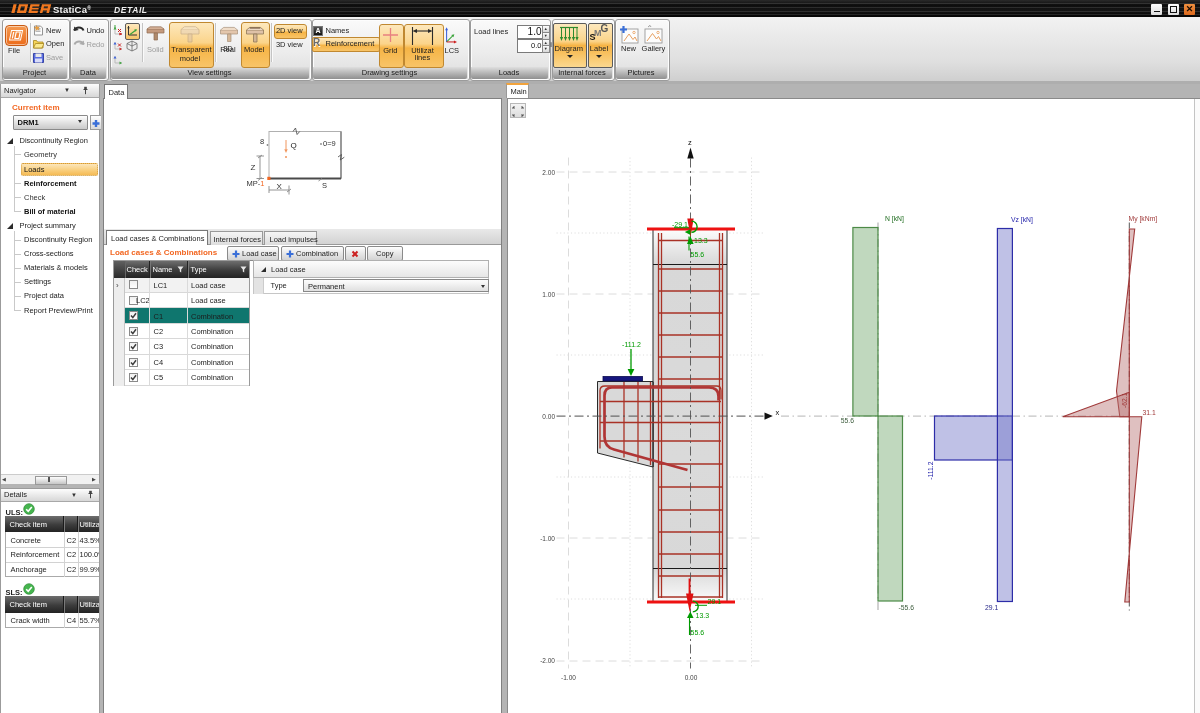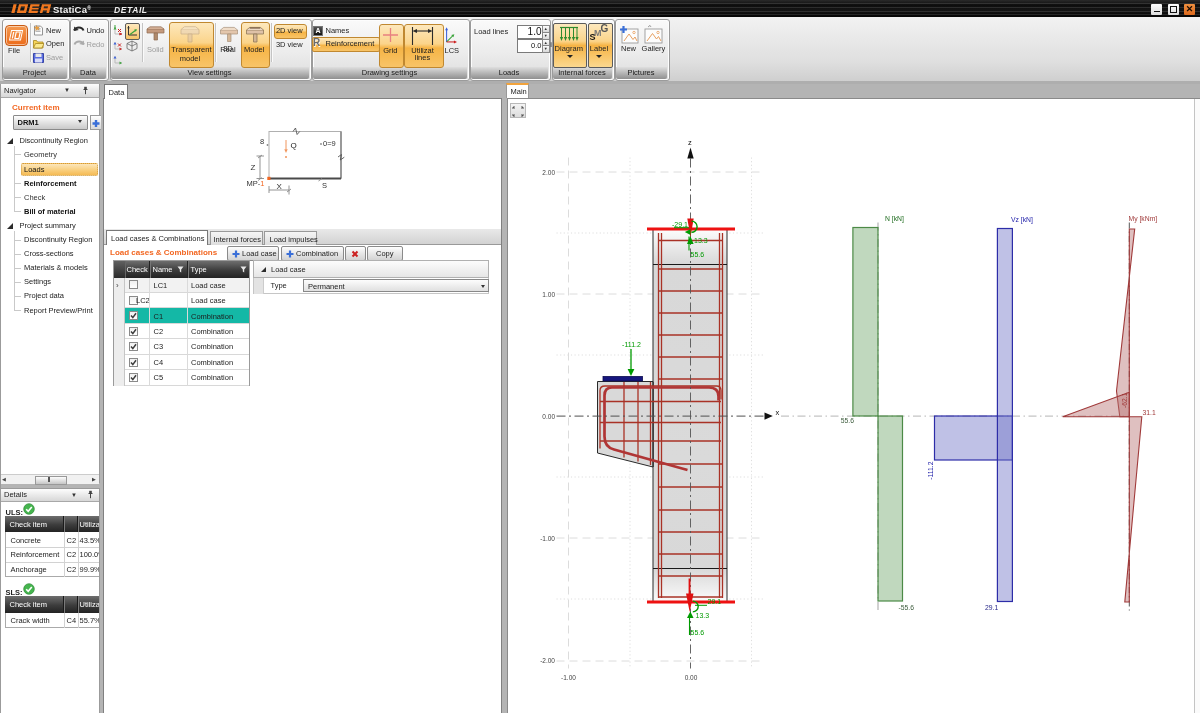--- a/index.html
+++ b/index.html
@@ -426,21 +426,21 @@
         <div class="abs" style="left:15px;top:2.8px;width:9px;height:9px;background:linear-gradient(#f0f0f0,#fff);border:1px solid #8a8a8a;box-sizing:border-box;"></div>
         <div class="cell" style="left:39.5px;top:4.2px;">LC1</div>
         <div class="cell" style="left:77px;top:4.2px;">Load case</div>
       </div>
       <div class="abs" style="left:0;top:32.5px;width:135px;height:15.45px;background:#fff;border-bottom:1px solid #d8d8d8;box-sizing:border-box;">
         <div class="abs" style="left:0;top:0;width:10.5px;height:15.45px;background:#ededed;border-right:1px solid #c6c6c6;box-sizing:border-box;"></div>
         <div class="abs" style="left:15px;top:2.8px;width:9px;height:9px;background:linear-gradient(#f0f0f0,#fff);border:1px solid #8a8a8a;box-sizing:border-box;"></div>
         <div class="cell" style="left:22px;top:4.2px;">LC2</div>
         <div class="cell" style="left:77px;top:4.2px;">Load case</div>
       </div>
-      <div class="abs" style="left:0;top:47.9px;width:135px;height:15.45px;background:#14b8a6;border-bottom:1px solid #d8d8d8;box-sizing:border-box;">
+      <div class="abs" style="left:0;top:47.9px;width:135px;height:15.45px;background:#0f766e;border-bottom:1px solid #d8d8d8;box-sizing:border-box;">
         <div class="abs" style="left:0;top:0;width:10.5px;height:15.45px;background:#ededed;border-right:1px solid #c6c6c6;box-sizing:border-box;"></div>
         <div class="abs" style="left:15px;top:2.8px;width:9px;height:9px;background:linear-gradient(#f0f0f0,#fff);border:1px solid #8a8a8a;box-sizing:border-box;">
           <svg width="7" height="7" viewBox="0 0 7 7" style="display:block">
             <path d="M1 3.6 l1.8 2 L6 1.2" fill="none" stroke="#3c3c3c" stroke-width="1.5"></path>
           </svg>
         </div>
         <div class="cell" style="left:39.5px;top:4.2px;">C1</div>
         <div class="cell" style="left:77px;top:4.2px;">Combination</div>
       </div>
       <div class="abs" style="left:0;top:63.4px;width:135px;height:15.45px;background:#fff;border-bottom:1px solid #d8d8d8;box-sizing:border-box;">

